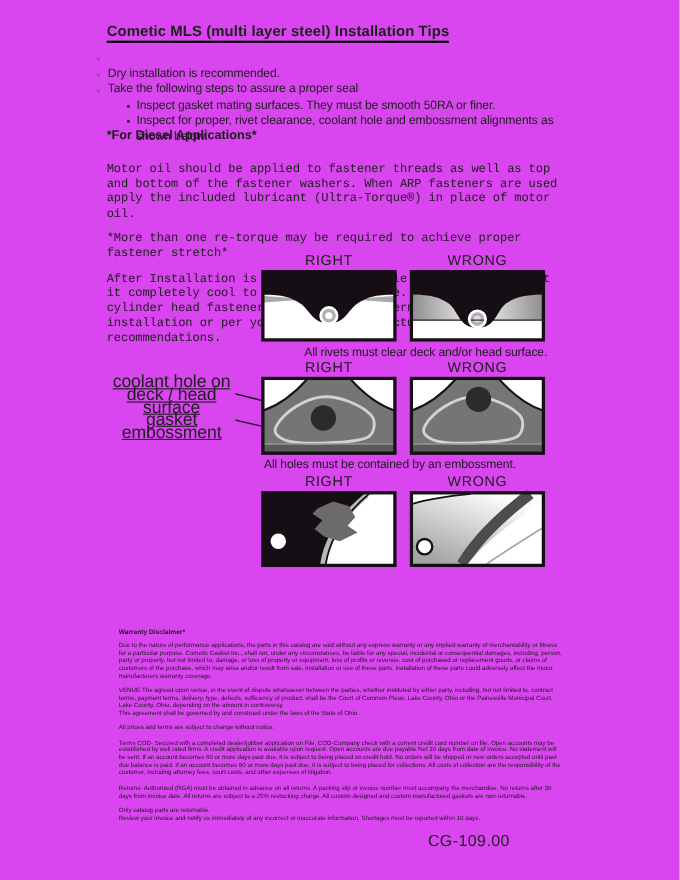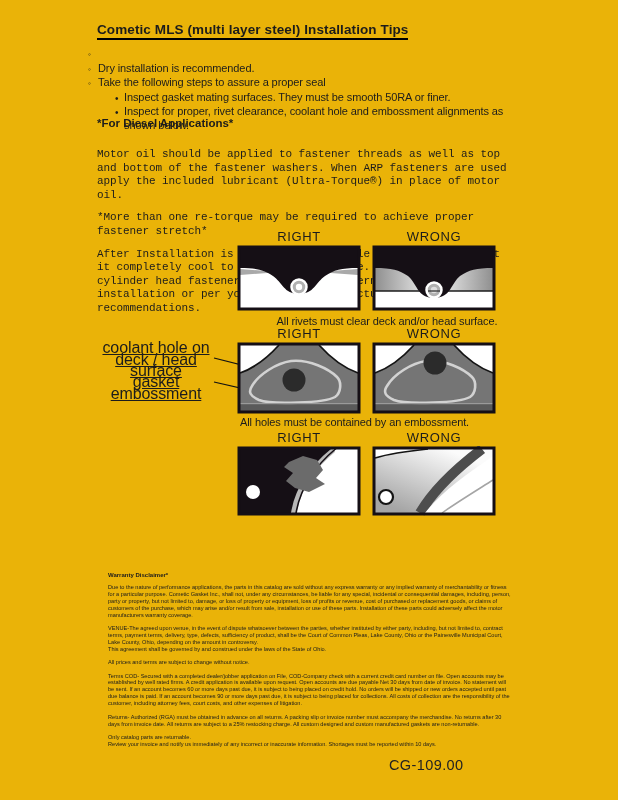--- a/index.html
+++ b/index.html
@@ -1,16 +1,16 @@
 <!DOCTYPE html>
 <html><head>
 <meta charset="utf-8">
 <style>
   html,body{margin:0;padding:0;background:#ffffff;}
-  .page{position:relative;width:618px;height:800px;background:#eab308;overflow:hidden;
+  .page{position:relative;width:618px;height:800px;background:#d946ef;overflow:hidden;
         font-family:"Liberation Sans",sans-serif;color:#1c1c1c;}
 
   
   .tips{position:absolute;left:88px;top:20px;width:442px;}
   .doc-title{display:inline-block;margin-left:9px;font-size:13.5px;font-weight:bold;
              border-bottom:2px solid #000;padding-bottom:1px;margin-bottom:7px;letter-spacing:0.1px;}
   .bullet{display:flex;font-size:11px;line-height:13.6px;letter-spacing:-0.1px;}
   .bullet .marker{width:10px;flex:none;font-size:8.5px;padding-top:1px;}
   .sub{margin-left:27px;}
   .sub .marker{width:9px;font-size:10px;}

